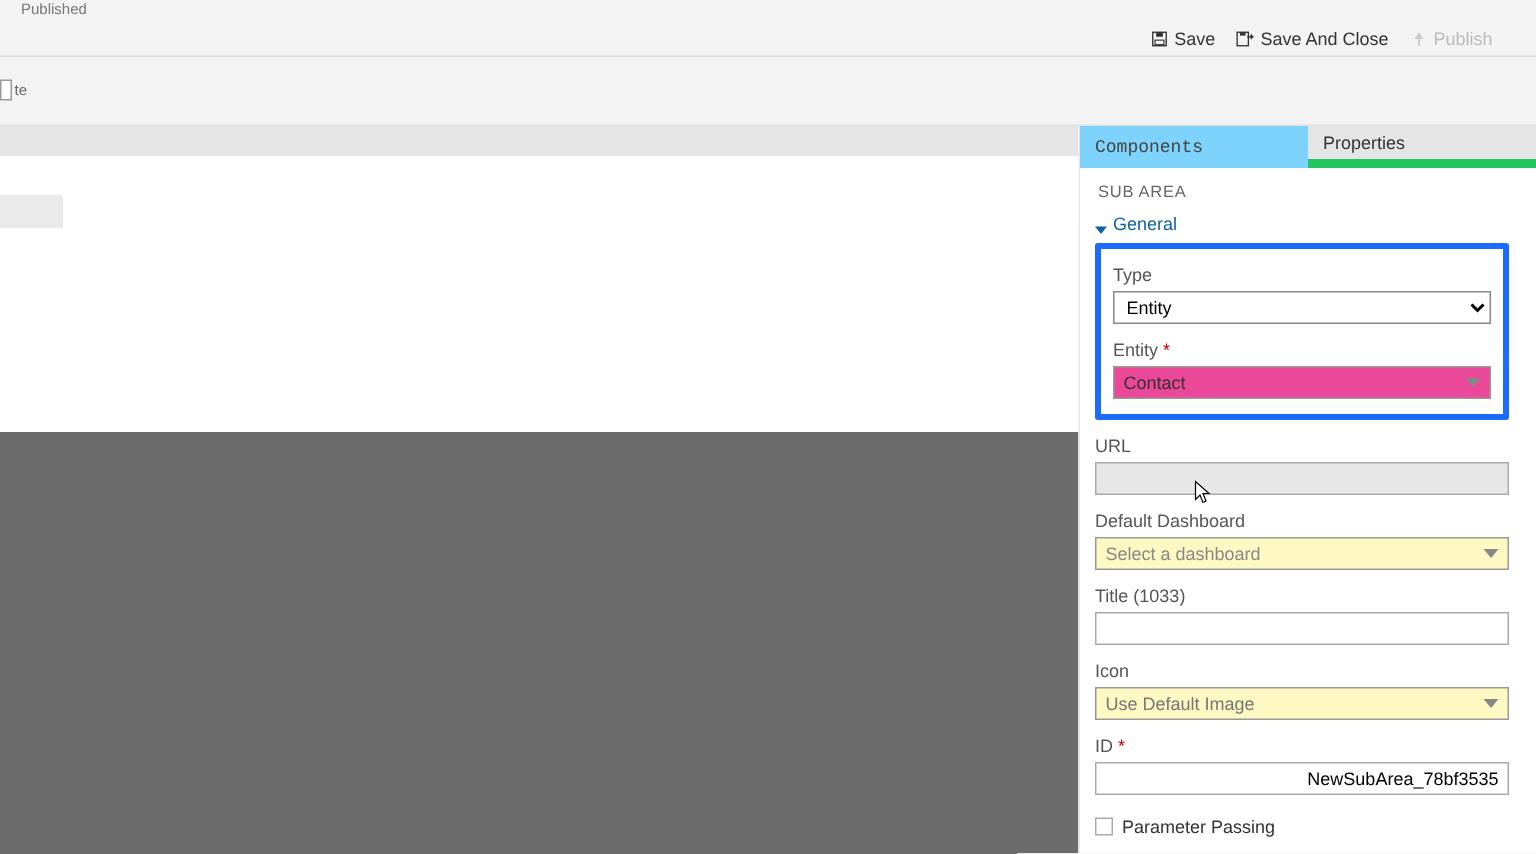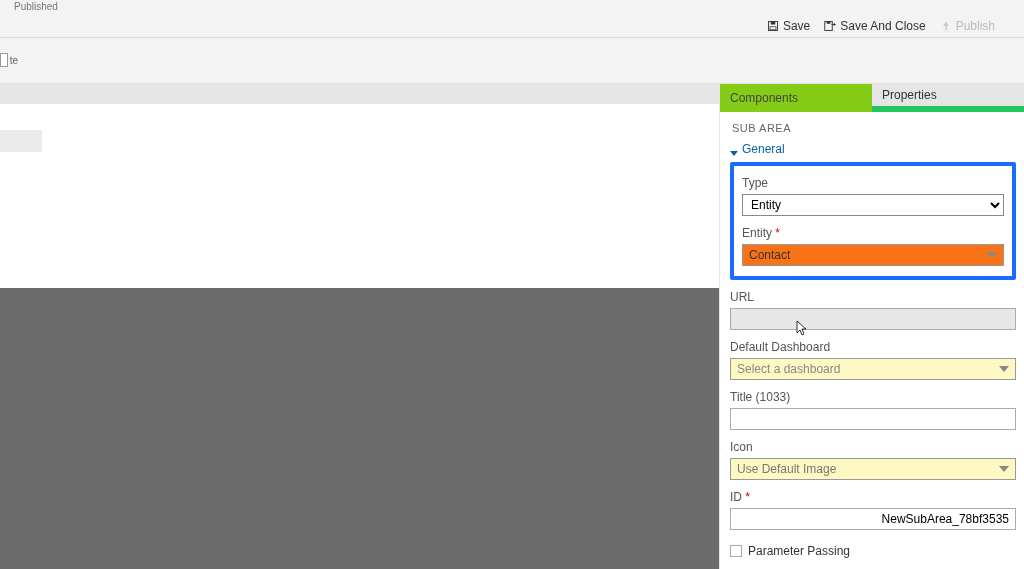--- a/index.html
+++ b/index.html
@@ -18,38 +18,38 @@
   .canvas { flex:1; display:flex; flex-direction:column; background:#fff; overflow:hidden; }
   .canvas-header-bar { height:20px; background:#e6e6e6; }
   .canvas-top-white { height: 44px; background:#fff; position:relative; }
   .canvas-badge { position:absolute; left:0; top:26px; width:42px; height:22px; background:#eaeaea; }
   .canvas-white-body { flex: 0 0 140px; background:#fff; }
   .canvas-dark { flex:1; background:#6b6b6b; }
 
   .side-panel { width: 305px; background:#fff; display:flex; flex-direction:column; border-left:1px solid #e6e6e6; }
   .side-tabs { display:flex; height:28px; }
   .side-tab { flex:1; display:flex; align-items:center; padding:0 10px; font-size:12px; cursor:pointer; }
-  .side-tab.inactive { background:#84cc16; color:#444; }
+  .side-tab.inactive { background:#7dd3fc; color:#444;font-family:Liberation Mono, monospace; }
   .side-tab.active { background:#e5e5e5; color:#333; border-bottom:6px solid #22c55e; font-weight:400; }
-  .panel-body { flex:1; overflow:auto; padding: 6px 8px 10px 10px; }
+  .panel-body { flex:1; overflow:auto; padding: 6px 18px 10px 10px; }
   .panel-title { font-size:11px; color:#666; letter-spacing:0.5px; margin: 4px 0 8px 2px; }
   .section-header { color:#0b62a4; font-size:12px; display:flex; align-items:flex-end; gap:4px; cursor:pointer; margin:4px 0 6px 0; }
   .section-header .chev { display:inline-block; width:0; height:0; }
   .chev-down { border-left:4px solid transparent; border-right:4px solid transparent; border-top:5px solid #0b62a4; }
 
   .highlight-box { border: 4px solid #1b6bff; border-radius:2px; padding: 6px 8px 10px 8px; margin-bottom:4px; }
   .field { margin-top:10px; }
   .field:first-child { margin-top:4px; }
   .field-label { font-size:12px; color:#555; display:block; margin-bottom:4px; }
   .required::after { content:" *"; color:#c00; }
   .select-native { width:100%; height:22px; border:1px solid #888; background:#fff; font-size:12px; padding:0 4px; }
   .text-input { width:100%; height:22px; border:1px solid #aaa; background:#fff; font-size:12px; padding:0 6px;text-align:right; }
   .text-input.disabled { background:#e7e7e7; color:#888; }
 
-  .fake-select { width:100%; height:22px; border:1px solid #999; background:#f97316; display:flex; align-items:center; justify-content:space-between; padding:0 6px; font-size:12px; }
+  .fake-select { width:100%; height:22px; border:1px solid #999; background:#ec4899; display:flex; align-items:center; justify-content:space-between; padding:0 6px; font-size:12px; }
   .fake-select.disabled { background:#fef9c3; color:#888; }
   .fake-select .arrow { width:0; height:0; border-left:5px solid transparent; border-right:5px solid transparent; border-top:6px solid #888; }
 
   .checkbox-row { display:flex; align-items:center; gap:6px; margin-top:14px; }
   .checkbox-box { width:12px; height:12px; border:1px solid #aaa; background:#fff; display:inline-block; }
 
   .cursor { position:absolute; width:12px; height:16px; pointer-events:none; }
 </style>
 </head>
 <body>

